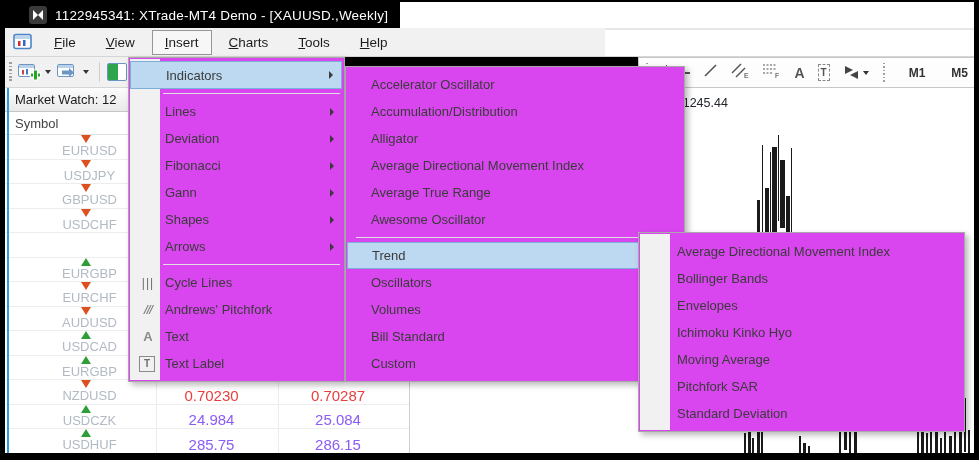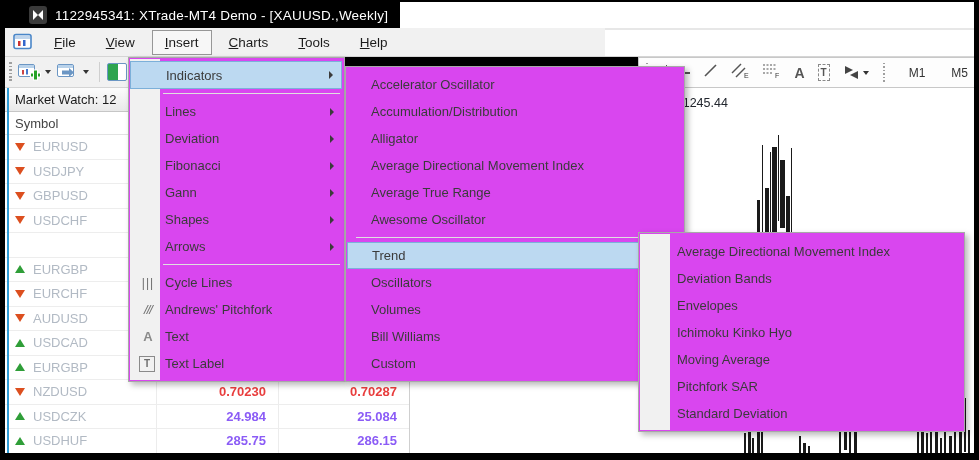--- a/index.html
+++ b/index.html
@@ -39,37 +39,37 @@
     background: linear-gradient(to right, #2ea44f 0 55%, #fff 55%); margin-left: 2px; }
 
   .toolbar-right { position: absolute; left: 638px; top: 57px; width: 336px; height: 31px;
     background: #fdfdfd; border: 1px solid #c8c8c8; border-right: none;
     display: flex; align-items: center; gap: 13px; padding-left: 6px; overflow: hidden; }
   .ic-vline { width: 2px; height: 15px; background: #555; }
   .ic-hline { width: 15px; height: 2px; background: #555; }
   .ic-text-a { font-size: 14px; font-weight: bold; color: #555; }
   .ic-tbox { width: 17px; height: 17px; border: 1px dashed #8a8a8a; font-size: 10px; font-weight: bold;
     color: #555; display: flex; align-items: center; justify-content: center; }
-  .tf-btn { font-size: 12px; color: #333; padding: 3px 6px; white-space: nowrap; }
+  .tf-btn { font-size: 12px; color: #333; padding: 3px 6px; white-space: nowrap; font-weight: bold; }
   .shapes-wrap { display: inline-flex; align-items: center; }
 
   
   .market-watch { position: absolute; left: 5px; top: 88px; width: 405px; height: 365px;
     background: #fff; border-right: 1px solid #cfcfcf; overflow: hidden; z-index: 3; }
   .mw-accent { position: absolute; left: 2px; top: 0; width: 2px; height: 100%; background: #2e9cd6; }
   .mw-header { height: 24px; background: linear-gradient(#fcfcfc, #e9e9e9); border-bottom: 1px solid #c6c6c6;
     display: flex; align-items: center; padding-left: 10px; font-size: 13px; color: #1b1b1b; }
   .mw-colhead { height: 23px; border-bottom: 1px solid #e2e2e2; display: flex; align-items: center;
     padding-left: 10px; font-size: 13px; color: #444; }
   .mw-row { display: grid; grid-template-columns: 152px 122px 131px; height: 24.5px;
     border-bottom: 1px solid #ededed; align-items: center; }
-  .mw-cell { height: 100%; display: flex; align-items: center; }
+  .mw-cell { height: 100%; display: flex; align-items: center; flex-direction: column; }
   .mw-cell.sym { padding-left: 10px; border-right: 1px solid #ececec; }
   .mw-cell.num { justify-content: flex-end; padding-right: 12px; border-right: 1px solid #ececec;
-    font-size: 13px; font-weight: 700; }
+    font-size: 15px; font-weight: 400; }
   .mw-sym { font-size: 13px; color: #b2bac4; margin-left: 8px; }
   .dir { width: 0; height: 0; border-left: 5px solid transparent; border-right: 5px solid transparent; }
   .dir.up { border-bottom: 8px solid #2f9e38; }
   .dir.down { border-top: 8px solid #dc4f1f; }
   .mw-cell.red { color: #e93e3e; }
   .mw-cell.blue { color: #8b5cf6; }
 
   
   .chart { position: absolute; left: 410px; top: 88px; width: 564px; height: 365px;
     background: #fff; z-index: 1; overflow: hidden; }
@@ -450,37 +450,37 @@
       </div>
       <div class="menu-item">
         <span class="mi-label">Oscillators</span>
         <span class="mi-arrow"></span>
       </div>
       <div class="menu-item">
         <span class="mi-label">Volumes</span>
         <span class="mi-arrow"></span>
       </div>
       <div class="menu-item">
-        <span class="mi-label">Bill Williams</span>
+        <span class="mi-label">Bill Standard</span>
         <span class="mi-arrow"></span>
       </div>
       <div class="menu-item">
         <span class="mi-label">Custom</span>
         <span class="mi-arrow"></span>
       </div>
     </div>
 
   <div class="menu m-trend">
 
   <div class="menu-item">
         <span class="mi-label">Average Directional Movement Index</span>
 
       </div>
       <div class="menu-item">
-        <span class="mi-label">Deviation Bands</span>
+        <span class="mi-label">Bollinger Bands</span>
 
       </div>
       <div class="menu-item">
         <span class="mi-label">Envelopes</span>
 
       </div>
       <div class="menu-item">
         <span class="mi-label">Ichimoku Kinko Hyo</span>
 
       </div>

